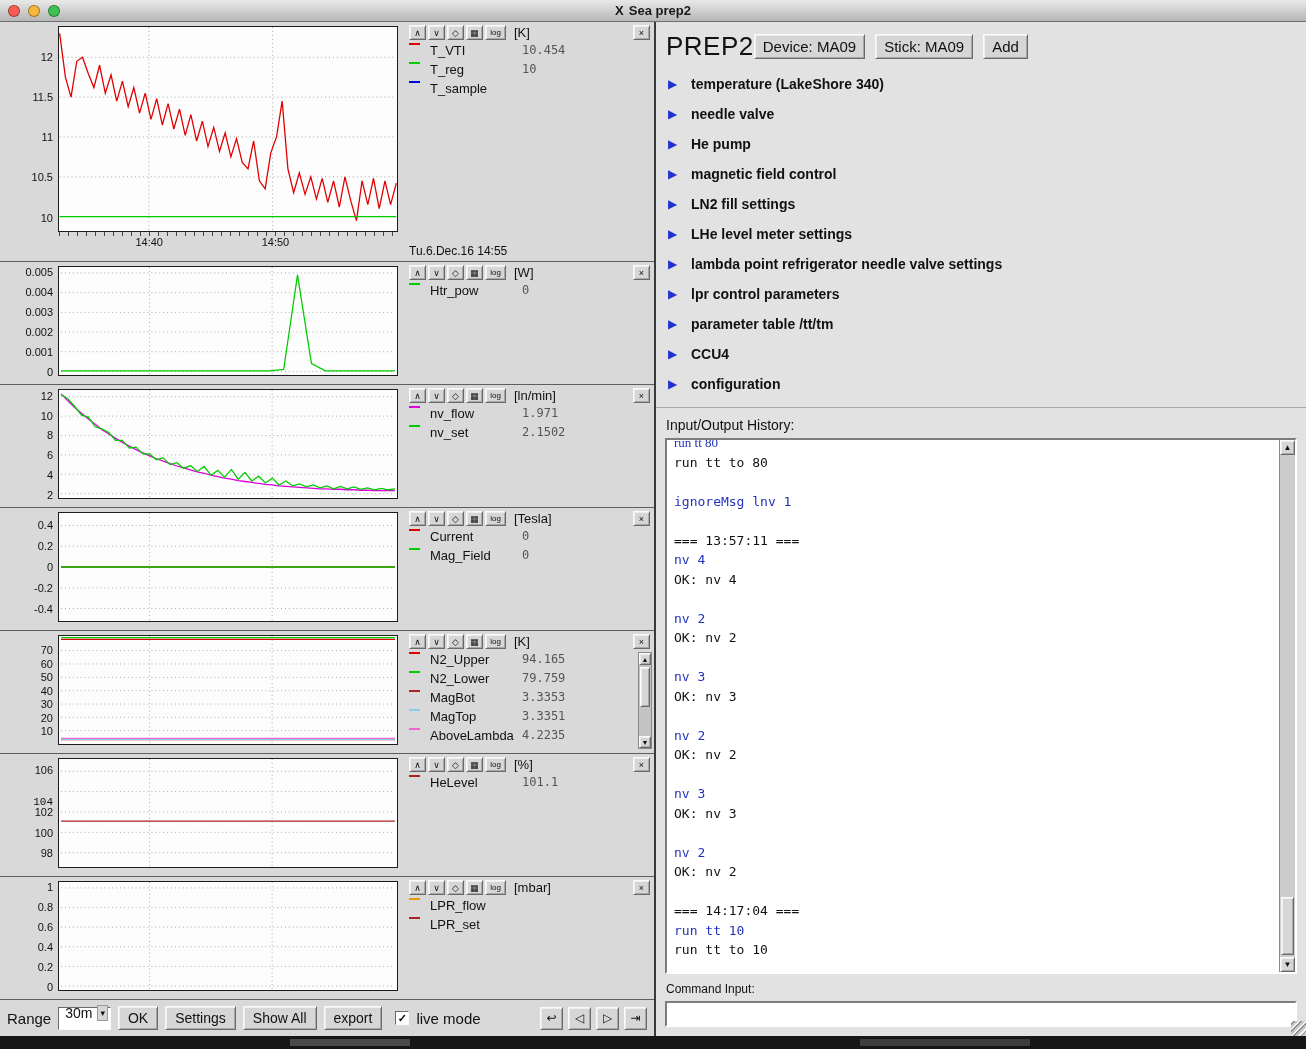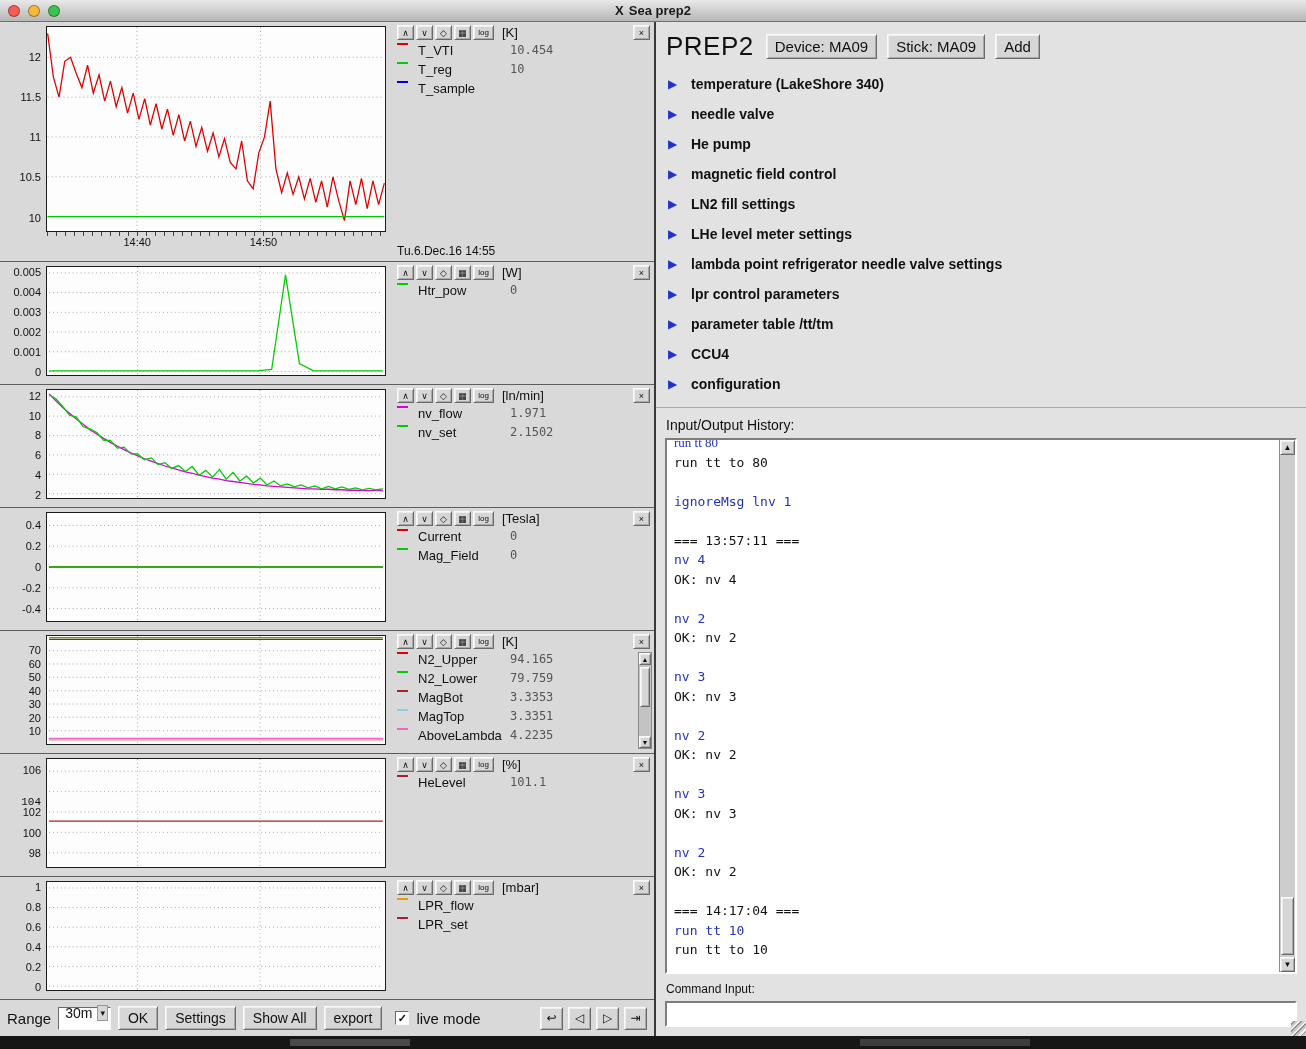--- a/index.html
+++ b/index.html
@@ -14,21 +14,21 @@
   .light.red{background:#f85c54}.light.yellow{background:#f6b73e}.light.green{background:#3ec24f}
   .titletext{position:absolute;left:0;right:0;text-align:center;font-size:13px;font-weight:bold;color:#1a1a1a}
   .xicon{font-weight:bold;margin-right:5px}
 
   .main{flex:1;display:flex;min-height:0}
 
   
   .left{width:656px;flex:none;display:flex;flex-direction:column;border-right:2px solid #3a3a3a;background:#d9d9d9}
   .panel{height:123px;flex:none;display:flex;background:#d9d9d9;border-bottom:1px solid #5e5e5e;position:relative}
   .panel.tall{height:240px}
-  .yaxis{width:46px;flex:none;position:relative;font-size:11px}
+  .yaxis{width:58px;flex:none;position:relative;font-size:11px}
   .ytick{position:absolute;right:5px;height:14px;line-height:14px;color:#111}
   .plotwrap{width:344px;flex:none;position:relative;padding-top:4px}
   svg.plot{background:#fdfdfd;border:1px solid #1c1c1c;display:block}
   line.grid{stroke:#a8a8a8;stroke-width:1;stroke-dasharray:1 3}
   .xlabels{position:relative;height:16px;font-size:11px}
   .xlabels::before{content:"";position:absolute;top:0;left:1px;right:1px;height:4px;
      background:repeating-linear-gradient(90deg,#444 0 1px,transparent 1px 9px)}
   .xtick{position:absolute;top:4px;transform:translateX(-50%)}
 
   .legend{flex:1;position:relative;padding:3px 4px 0 7px;min-width:0}
@@ -56,21 +56,21 @@
   .dropdown{height:23px;display:flex;align-items:flex-end;background:#fff;border:1px solid;border-color:#6a6a6a #fafafa #fafafa #6a6a6a;padding:0 2px 8px 6px;gap:5px;font-size:14px}
   .ddarrow{font-size:9px;background:#d6d6d6;border:1px solid #999;padding:0 2px;line-height:14px}
   .btn{height:24px;padding:2px 9px;font-size:14px}
   .checkbox{width:14px;height:14px;background:#fff;border:1px solid;border-color:#6a6a6a #fafafa #fafafa #6a6a6a;font-size:11px;line-height:12px;text-align:center;font-weight:bold;margin-left:6px}
   .cblabel{font-size:15px}
   .navgroup{margin-left:auto;display:flex;gap:5px}
   .navbtn{width:23px;height:23px;font-size:12px;line-height:20px;text-align:center;padding:0}
 
   
   .right{flex:1;min-width:0;background:#e2e2e2;display:flex;flex-direction:column;position:relative}
-  .p2head{display:flex;align-items:center;gap:12px;padding:9px 10px 3px 10px;flex:none}
+  .p2head{display:flex;align-items:center;padding:9px 10px 3px 10px;flex:none}
   .p2title{font-size:26px;letter-spacing:.5px}
   .hbtn{font-size:15px;padding:3px 8px}
   .tree{padding:4px 0 8px 12px;flex:none}
   .titem{display:flex;align-items:center;height:30px;gap:11px}
   .tri{font-size:12px;width:12px;flex:none}
   .tlabel{font-weight:bold;font-size:14px}
   .histlabel{font-size:14px;padding:9px 0 5px 10px;border-top:1px solid #a8a8a8;flex:none}
   .consolewrap{flex:1;margin:0 9px;border:2px solid;border-color:#7d7d7d #fff #fff #7d7d7d;background:#fff;display:flex;min-height:0}
   .console{flex:1;overflow:hidden;padding:2px 7px;font-family:"DejaVu Sans Mono",monospace;font-size:13px;line-height:19.5px;color:#111}
   .console .line:first-child{margin-top:-9px}

